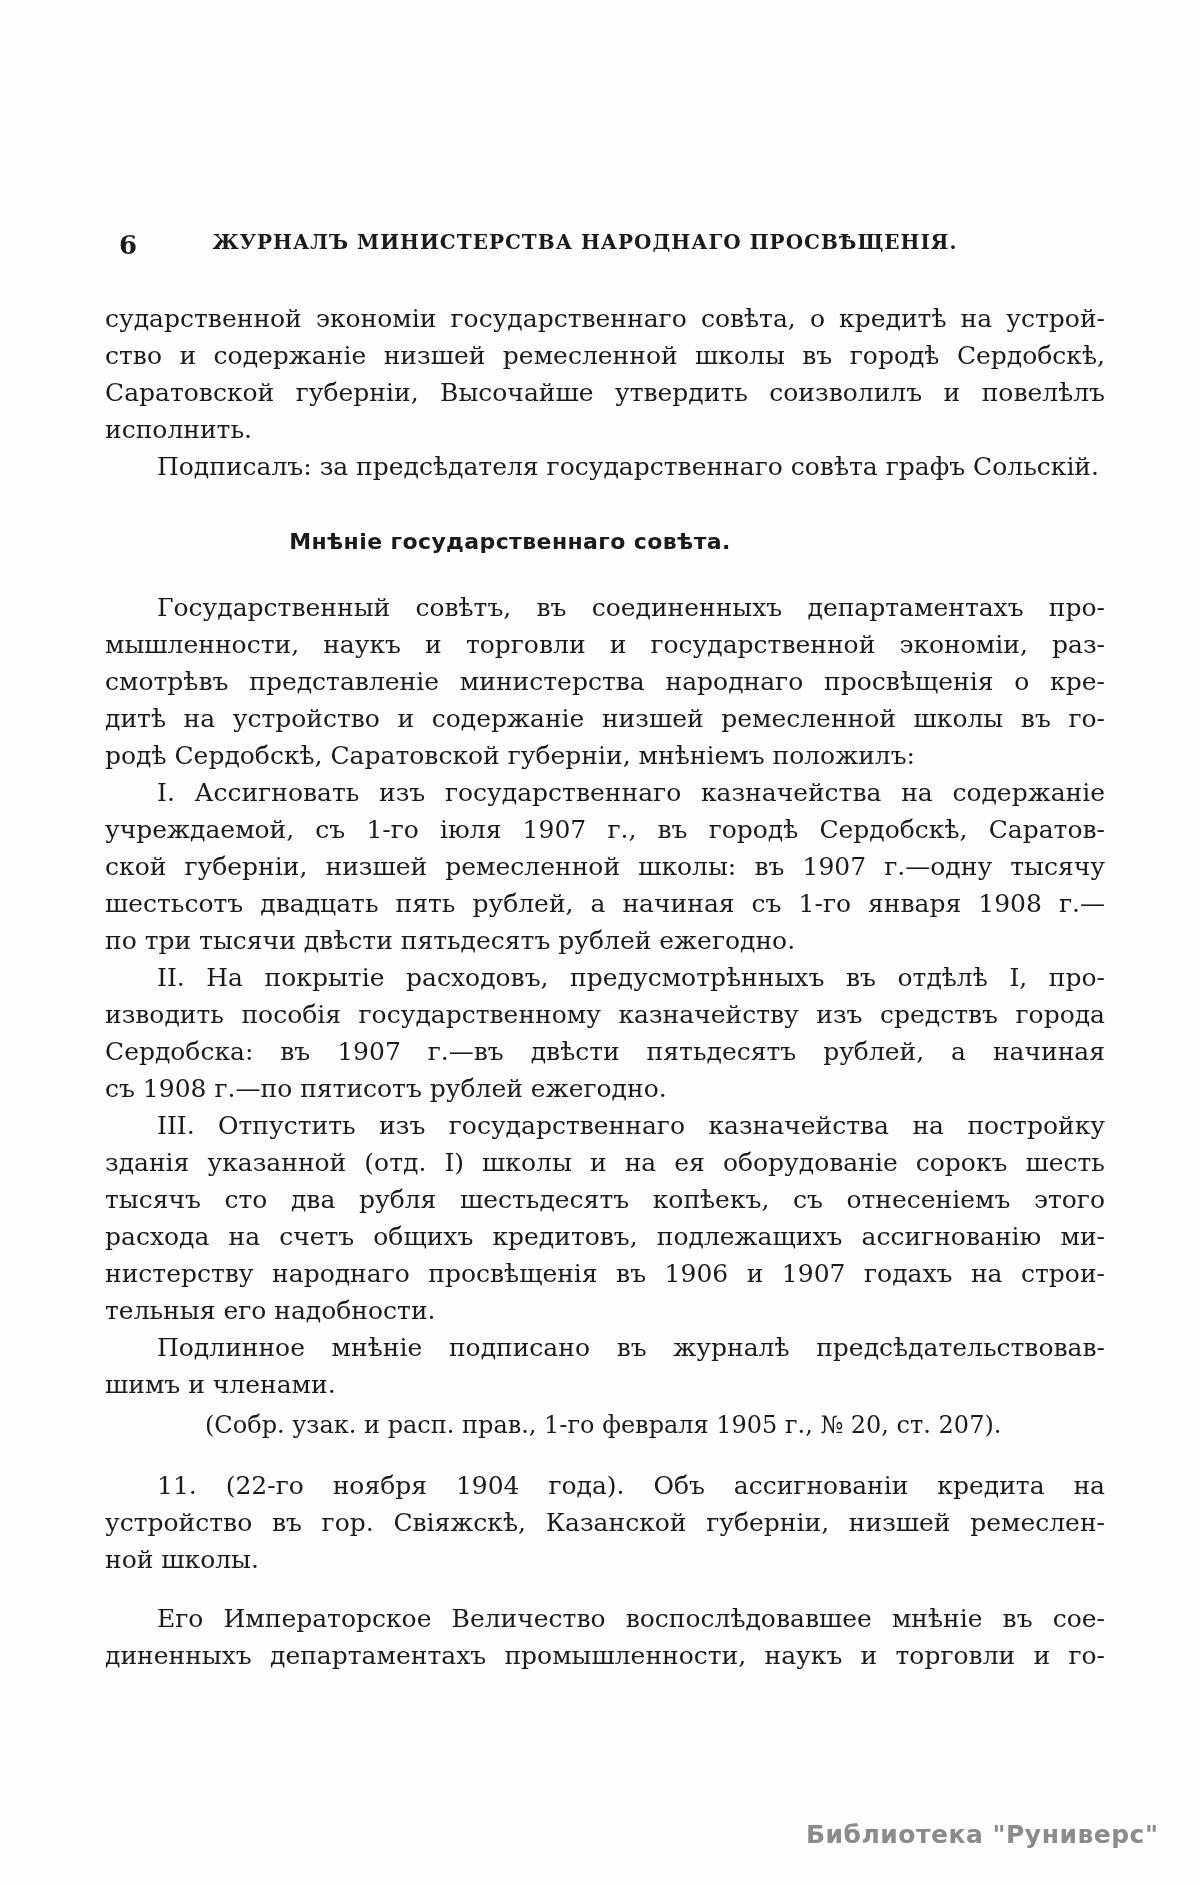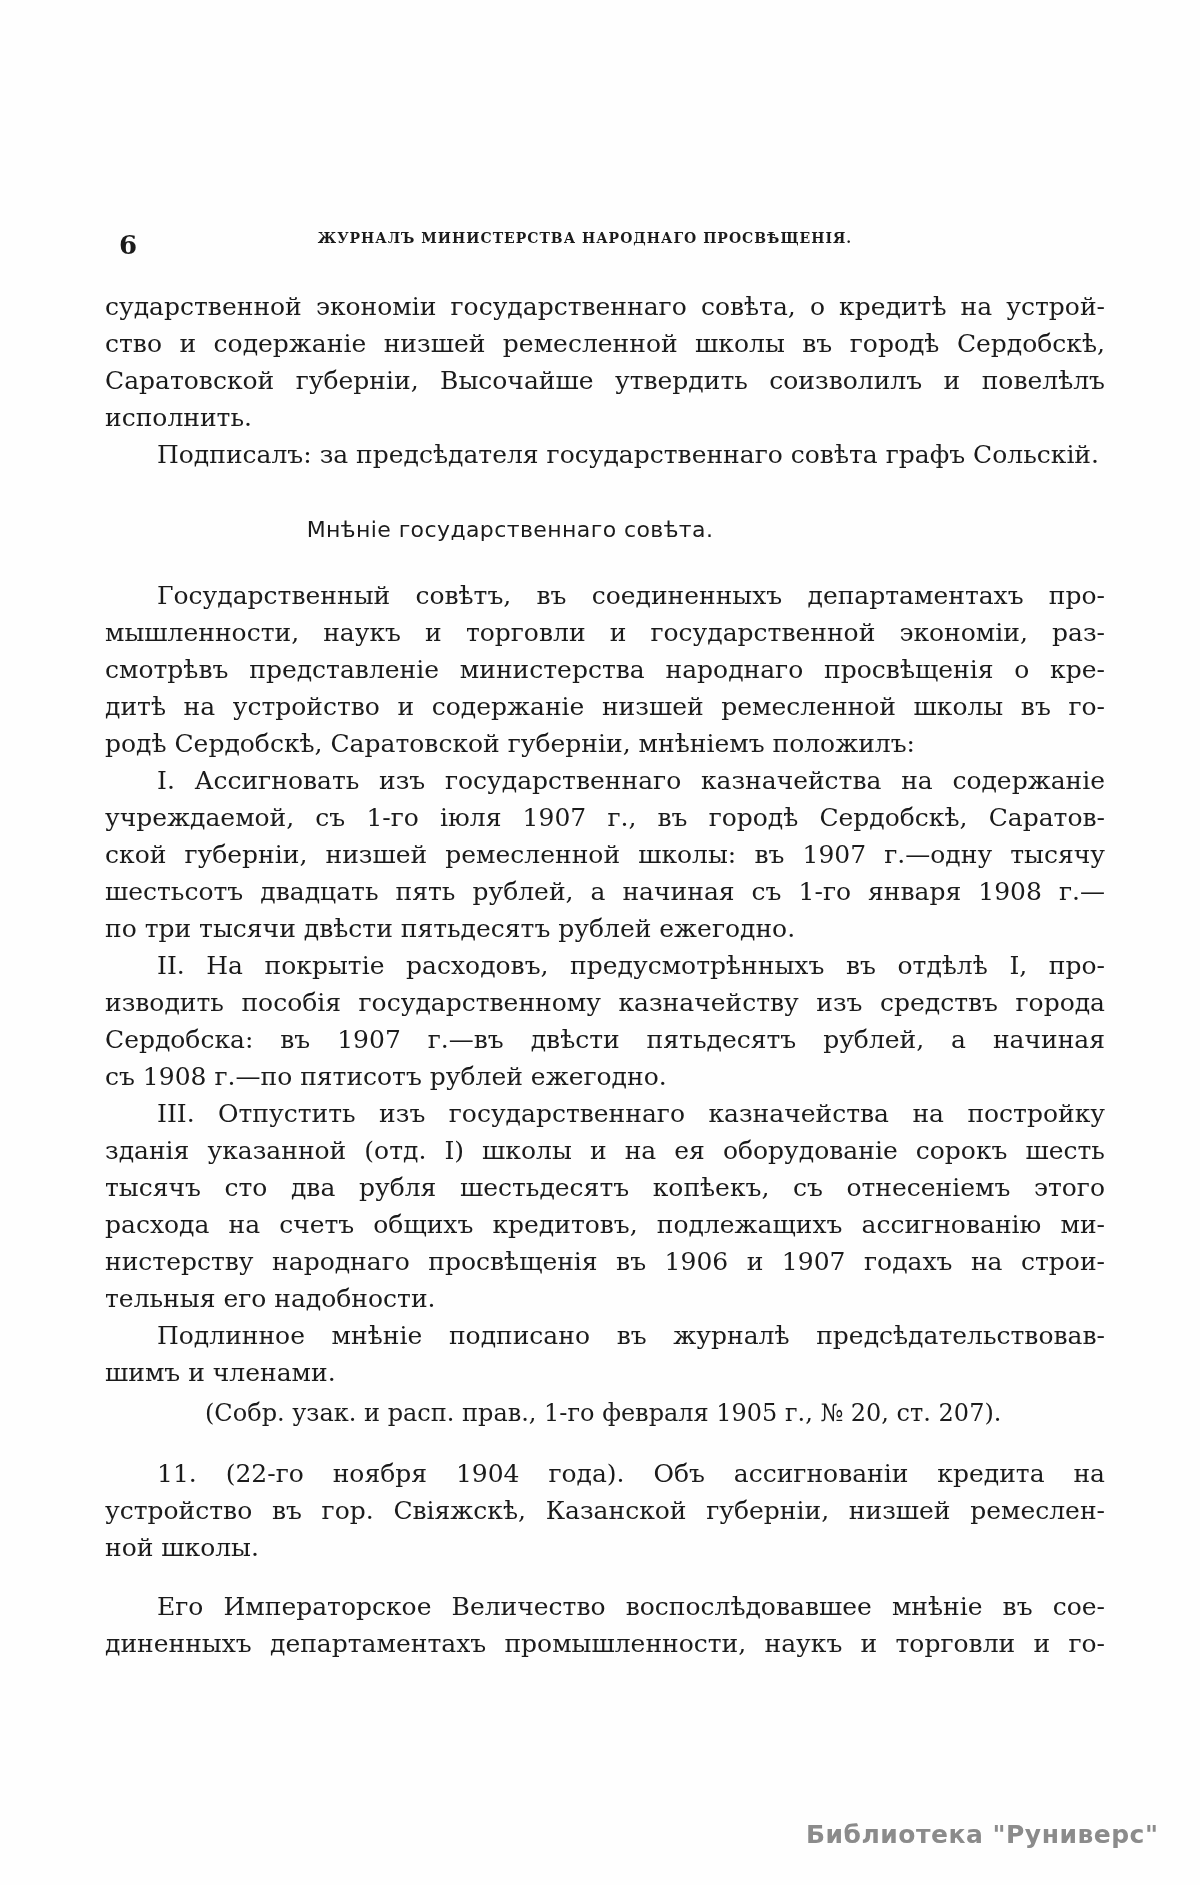--- a/index.html
+++ b/index.html
@@ -19,38 +19,38 @@
     position: absolute;
     top: 230px; left: 105px; width: 1000px;
     height: 34px;
   }
   .page-number {
     position: absolute; left: 14px; top: 0;
     font-size: 26px; font-weight: bold;
   }
   .running-title {
     width: 100%; text-align: center;
-    font-size: 14px; letter-spacing: 1px;
+    font-size: 20px; letter-spacing: 1px;
     font-weight: bold;
     transform: translateX(-20px);
   }
   .document-body {
     position: absolute;
-    top: 288px; left: 105px; width: 1000px;
+    top: 300px; left: 105px; width: 1000px;
     font-size: 25px; line-height: 37px;
   }
   .block { margin: 0; }
   .line { width: 100%; }
   .line.just { text-align: justify; text-align-last: justify; }
   .line.left { text-align: left; white-space: nowrap; }
   .line.indent { padding-left: 52px; box-sizing: border-box; }
   .it { }
   .heading {
     font-family: "DejaVu Sans", sans-serif;
-    font-weight: normal; font-size: 22px;
+    font-weight: bold; font-size: 22px;
     letter-spacing: 0.4px;
     text-align: center;
     transform: translateX(-95px);
     margin: 38px 0 29px 0;
   }
   .citation {
     font-size: 24px; line-height: 36px;
     margin: 4px 0 0 100px;
   }
   .citation .line { text-align: left; white-space: nowrap; }

